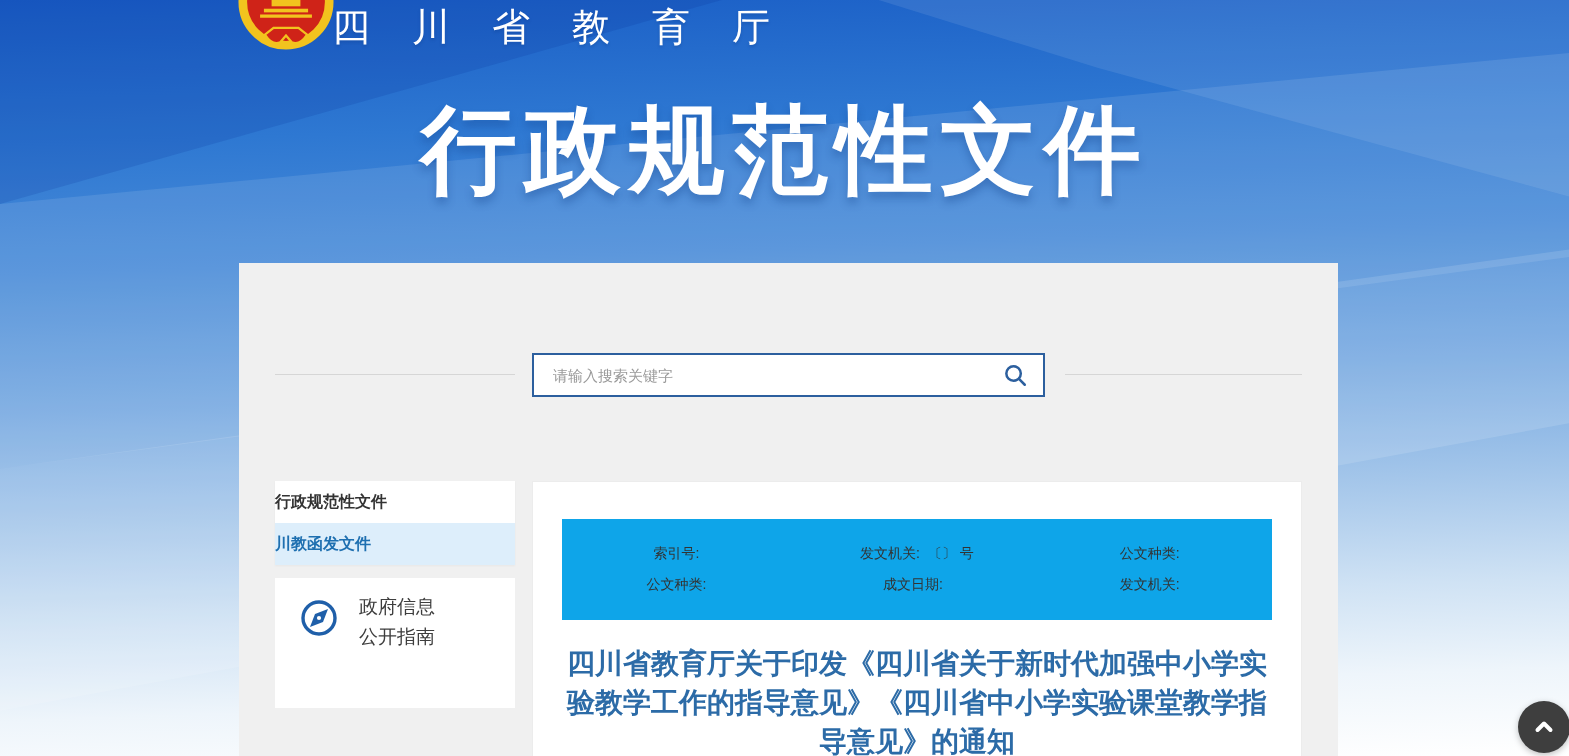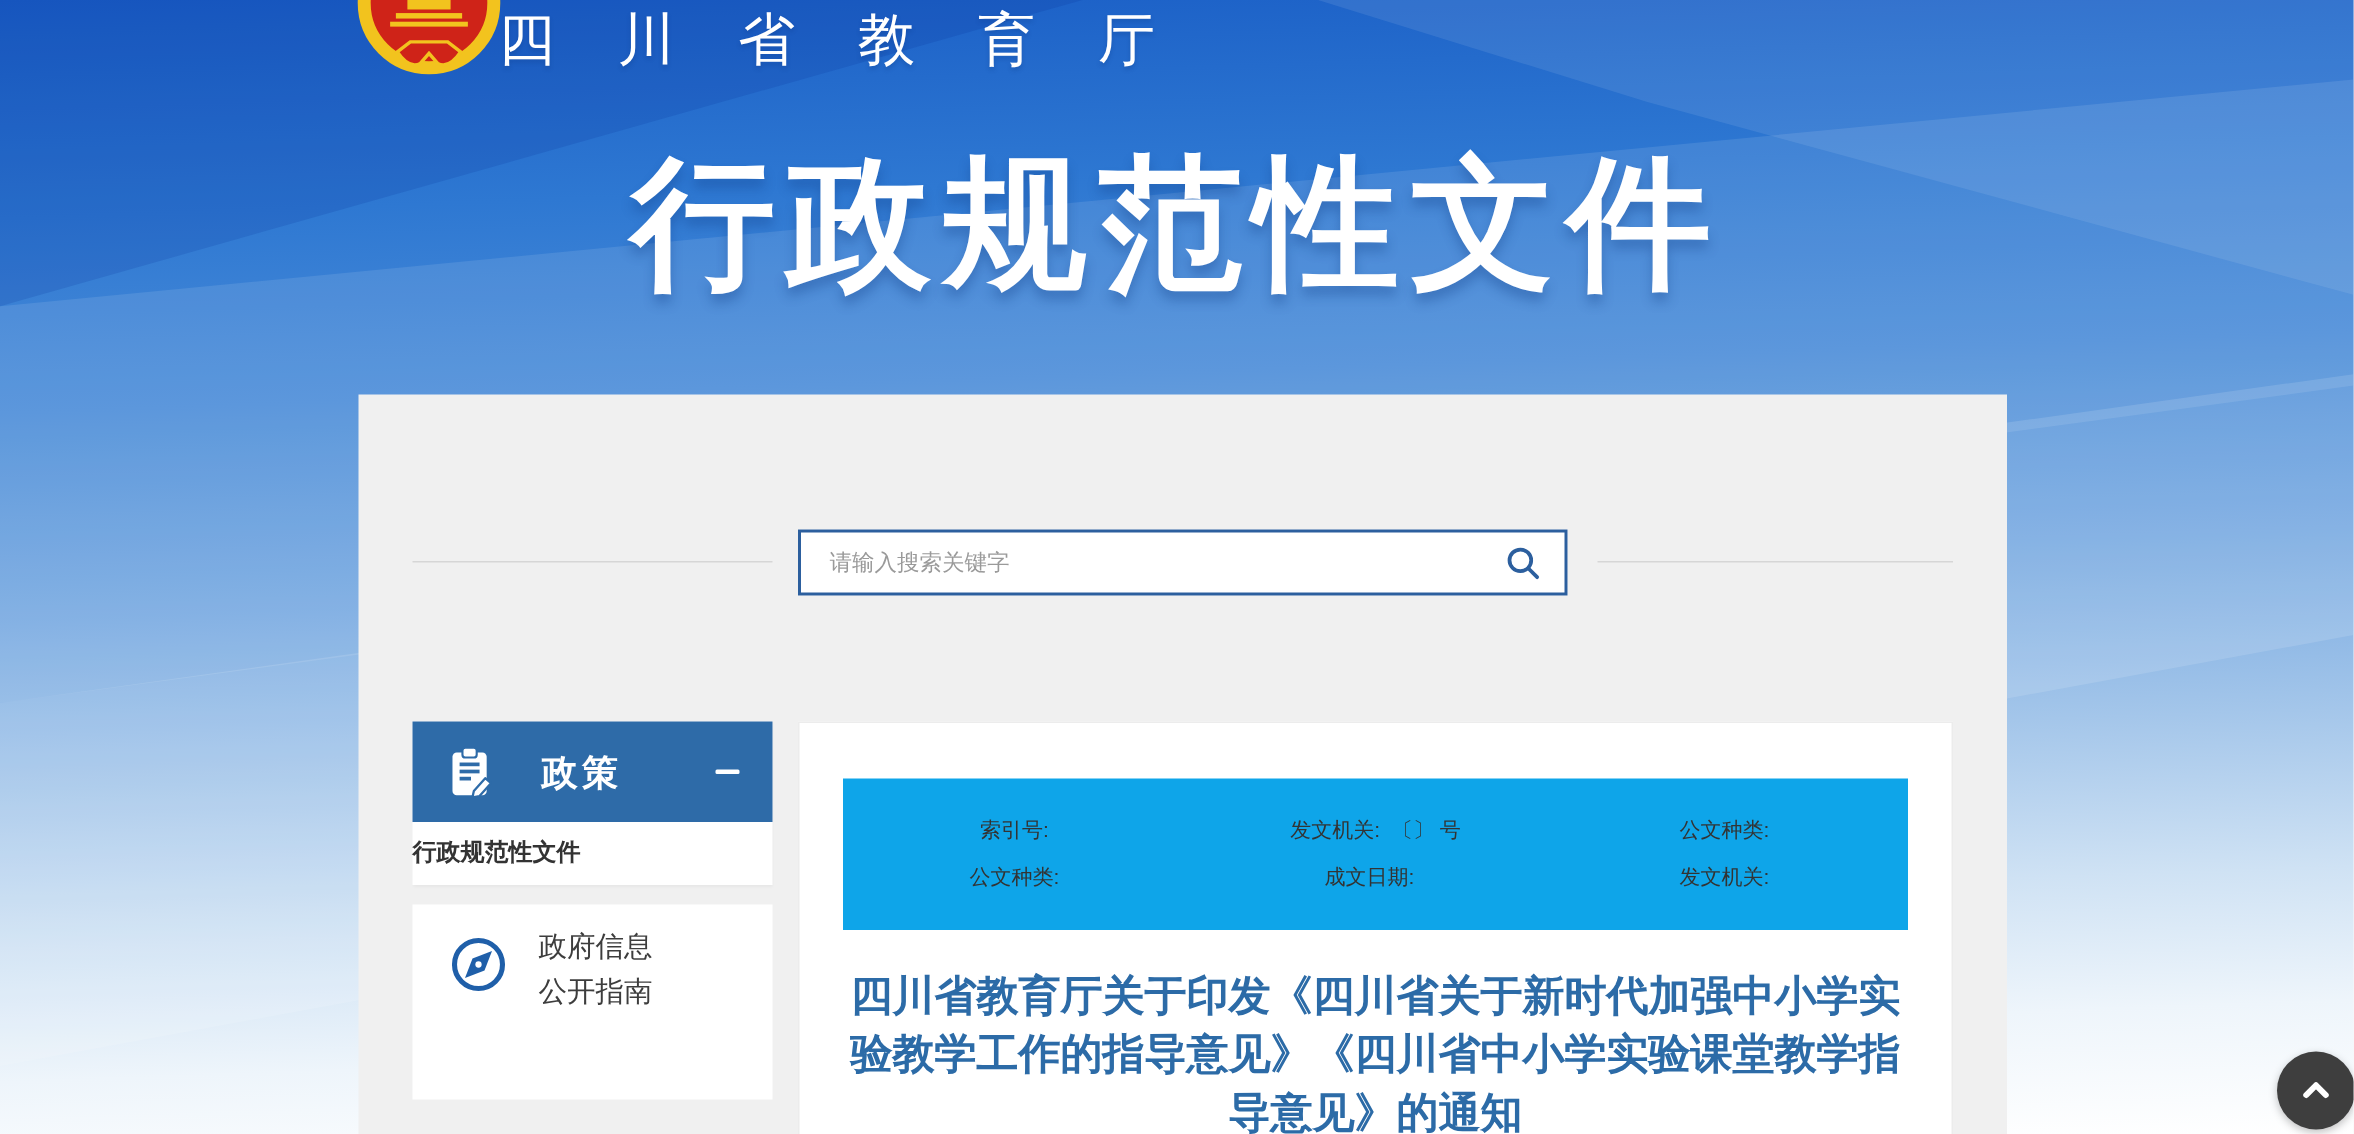--- a/index.html
+++ b/index.html
@@ -110,36 +110,23 @@
           <circle cx="12" cy="12" r="7.5" fill="none" stroke="#2c5f9e" stroke-width="2.6"></circle>
           <line x1="17.6" y1="17.6" x2="23.6" y2="23.6" stroke="#2c5f9e" stroke-width="2.6" stroke-linecap="round"></line>
         </svg>
       </button>
     </div>
     <div class="deco-line line-right"></div>
   </div>
 
   <div class="sidebar">
     <div class="policy-box">
-      <div class="policy-header">
-        <svg viewBox="0 0 40 40" width="38" height="38">
-          <rect x="7" y="6" width="24" height="30" rx="3" fill="#fff"></rect>
-          <rect x="14" y="2.5" width="10" height="7" rx="2" fill="#fff" stroke="#2e6ba8" stroke-width="1.5"></rect>
-          <rect x="12" y="13" width="14" height="2.6" fill="#2e6ba8"></rect>
-          <rect x="12" y="18" width="14" height="2.6" fill="#2e6ba8"></rect>
-          <rect x="12" y="23" width="8" height="2.6" fill="#2e6ba8"></rect>
-          <path d="M22 33 L30 24 L34 27.5 L26 36.5 L21 37.5 Z" fill="#fff" stroke="#2e6ba8" stroke-width="1.6" stroke-linejoin="round"></path>
-        </svg>
-        <span class="policy-title">政策</span>
-        <span class="collapse-btn">
-            <span class="bar"></span>
-          </span>
-      </div>
       <div class="policy-items">
         <div class="item">行政规范性文件</div>
+        <div class="item active">川教函发文件</div>
       </div>
     </div>
     <div class="guide-box">
       <svg class="guide-icon" viewBox="0 0 40 40" width="40" height="40">
         <circle cx="20" cy="20" r="16" fill="none" stroke="#1f5fa9" stroke-width="3.4"></circle>
         <path d="M11 29 L24 24 L29 11 L16 16 Z" fill="#1f5fa9"></path>
         <circle cx="20" cy="20" r="2.1" fill="#fff"></circle>
       </svg>
       <span class="guide-label">政府信息公开指南</span>
     </div>

